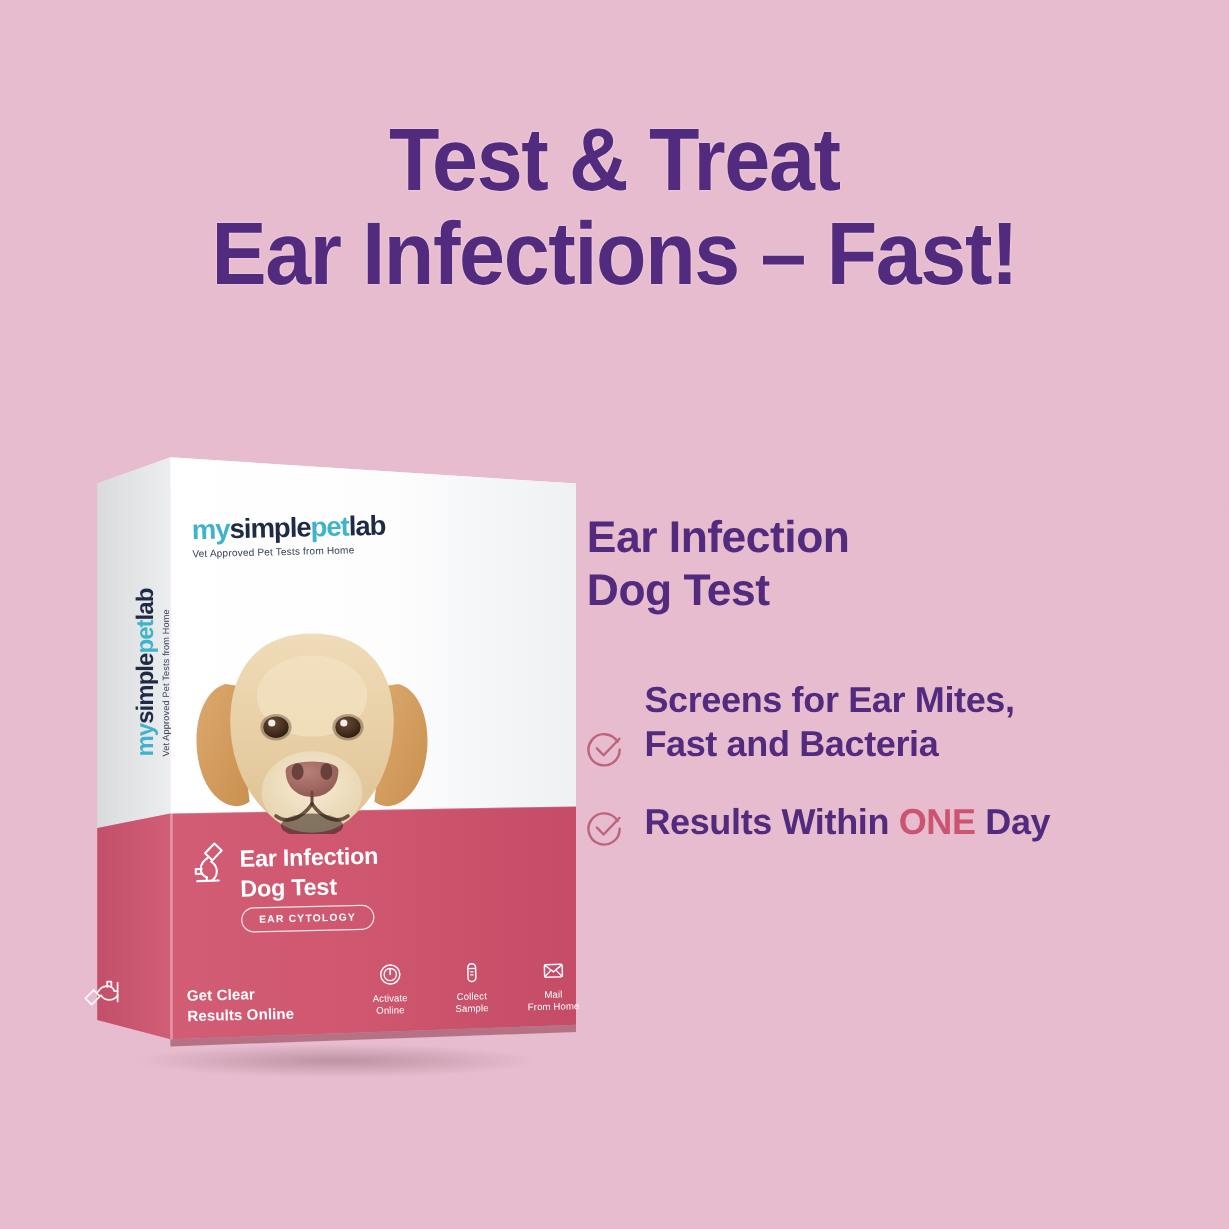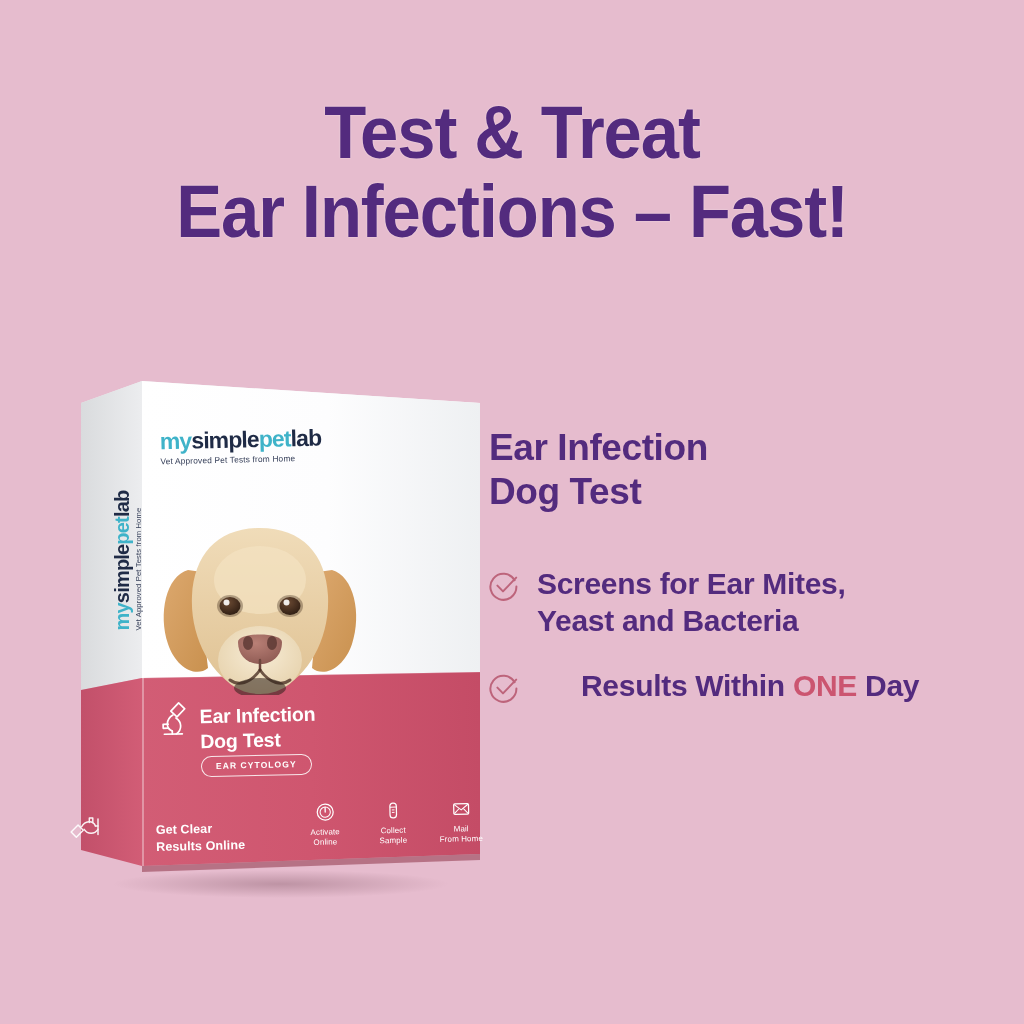--- a/index.html
+++ b/index.html
@@ -53,24 +53,24 @@
   }
   .prod-title span { display: block; }
 
   .bullets {
     position: absolute;
     left: 489px; top: 566px;
     width: 470px;
   }
   .bullet {
     display: flex;
-    align-items: flex-start;
+    align-items: flex-end;
     margin-bottom: 29px;
   }
-  .bullet:last-child { margin-bottom: 0; gap: 44px; }
+  .bullet:last-child { margin-bottom: 0; }
   .chk {
     flex: 0 0 auto;
     width: 30px; height: 30px;
     margin-right: 18px;
     margin-top: 5px;
   }
   .chk svg { display: block; width: 30px; height: 30px; }
   .btxt {
     color: #532b7e;
     font-weight: bold;
@@ -422,21 +422,21 @@
 
     <div class="bullet">
       <div class="chk">
         <svg viewBox="0 0 30 30">
           <path d="M25.6 9.2 A13 13 0 1 0 27.4 15.6" fill="none" stroke="#bd647b" stroke-width="2" stroke-linecap="round"></path>
           <path d="M8.4 14.6 L14 20.4 L27.2 6.6" fill="none" stroke="#bd647b" stroke-width="2" stroke-linecap="round" stroke-linejoin="round"></path>
         </svg>
       </div>
       <div class="btxt">
         <span>Screens for Ear Mites,</span><br>
-        <span>Yeast and Bacteria</span>
+        <span>Fast and Bacteria</span>
       </div>
     </div>
 
 
     <div class="bullet">
       <div class="chk">
         <svg viewBox="0 0 30 30">
           <path d="M25.6 9.2 A13 13 0 1 0 27.4 15.6" fill="none" stroke="#bd647b" stroke-width="2" stroke-linecap="round"></path>
           <path d="M8.4 14.6 L14 20.4 L27.2 6.6" fill="none" stroke="#bd647b" stroke-width="2" stroke-linecap="round" stroke-linejoin="round"></path>
         </svg>

